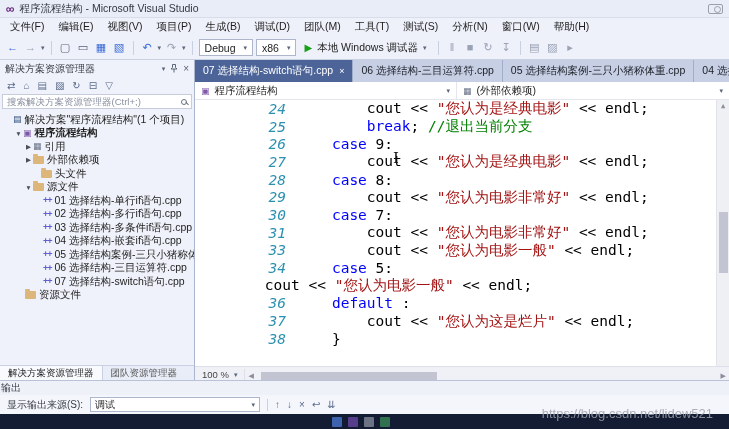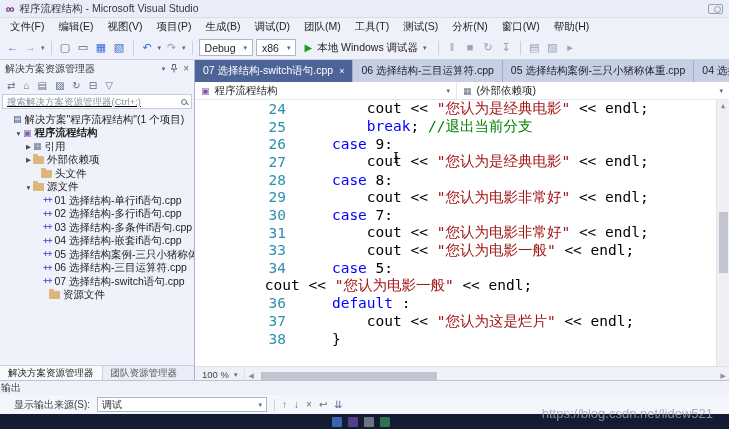--- a/index.html
+++ b/index.html
@@ -30,21 +30,21 @@
   .run-glyph { color:#18A018; font-size:10px; }
 
   
   .main { display:flex; height:320px; }
 
   
   .sidebar { width:195px; background:#EFF2FA; border-right:1px solid #AAB6CE; display:flex; flex-direction:column; flex:none; }
   .sb-header { height:17px; display:flex; align-items:center; gap:5px; padding:0 5px; font-size:10px; color:#3B4048; }
   .sb-header .right { margin-left:auto; display:flex; gap:5px; align-items:center; color:#5A6579; }
   .sb-tools { height:16px; display:flex; align-items:center; gap:8px; padding:0 7px; color:#5A6B8C; font-size:10px; }
-  .sb-search { height:15px; margin:1px 2px 2px 2px; background:#fff; border:1px solid #C6CCDB; display:flex; align-items:center; padding:0 4px; gap:4px;text-decoration:underline; }
+  .sb-search { height:15px; margin:1px 2px 2px 2px; background:#fff; border:1px solid #C6CCDB; display:flex; align-items:center; padding:0 4px; gap:4px; }
   .sb-search input { border:0; outline:0; flex:1; font-size:9.5px; color:#333; background:transparent; font-family:inherit; }
   .sb-search input::placeholder { color:#8A90A0; }
   .mag { width:6px; height:6px; border:1.3px solid #6B7280; border-radius:50%; position:relative; flex:none; }
   .mag::after { content:""; position:absolute; width:4px; height:1.4px; background:#6B7280; right:-3px; bottom:-1px; transform:rotate(45deg); }
   .tree { flex:1; overflow:hidden; padding-top:2px; }
   .tree-row { height:13.5px; display:flex; align-items:center; font-size:10.5px; color:#1E1E1E; white-space:nowrap; }
   .expander { width:9px; flex:none; font-size:6.5px; color:#4A4F5C; text-align:center; }
   .ticon { margin-right:3px; flex:none; line-height:1; }
   .ticon-solution { color:#34537F; font-size:9px; }
   .ticon-project { color:#7E57A8; font-size:9px; }
@@ -65,38 +65,38 @@
   .etab-close { font-size:9px; line-height:1; }
   .crumbbar { height:18px; background:#fff; border-bottom:1px solid #E3E6EF; display:flex; flex:none; }
   .crumb { display:flex; align-items:center; gap:5px; padding:0 6px; font-size:10.5px; color:#1E1E1E; }
   .crumb.left { width:262px; border-right:1px solid #E3E6EF; flex:none; }
   .crumb.right { flex:1; }
   .crumb .caret { margin-left:auto; }
   .crumb-proj-icon { color:#7E57A8; font-size:9px; }
   .crumb-scope-icon { color:#6B7489; font-size:9px; }
   .codearea { flex:1; position:relative; overflow:hidden; font-family:"DejaVu Sans Mono",monospace; }
   .cline { height:17.7px; display:flex; align-items:center; }
-  .lnum { width:102px; padding-right:11px; text-align:right; color:#2B91AF; font-size:14.5px; flex:none; }
+  .lnum { width:102px; padding-right:11px; text-align:right; color:#2B91AF; font-size:14.5px; flex:none;font-style:italic; }
   .ctext { white-space:pre; font-size:14.5px; color:#000; }
   .tok-k { color:#0000FF; }
   .tok-s { color:#A31515; }
   .tok-c { color:#008000; }
   .vscroll { position:absolute; right:0; top:0; bottom:0; width:13px; background:#EFF0F4; border-left:1px solid #E2E3E9; text-align:center; font-size:7px; color:#8A8E9B; }
   .vscroll .up { display:block; padding-top:2px; }
   .vthumb { position:absolute; left:2px; top:42%; width:9px; height:23%; background:#C2C5D1; }
   .zoomrow { height:14px; background:#EFF1F6; border-top:1px solid #DDE0EA; display:flex; align-items:flex-end; font-size:9.5px; color:#444; flex:none; }
   .zoombox { display:flex; align-items:center; gap:5px; padding:0 7px; border-right:1px solid #DDE0EA; }
   .hscroll { flex:1; display:flex; align-items:center; color:#8A8E9B; font-size:7px; padding:0 3px; gap:3px; }
   .htrack { flex:1; height:8px; position:relative; }
   .hthumb { position:absolute; left:1%; width:38%; top:0; height:8px; background:#C2C5D1; }
 
   
   .output { height:34px; background:#EEF1F8; border-top:1px solid #B9C2D6; display:flex; flex-direction:column; }
   .out-header { height:14px; display:flex; align-items:center; padding:0 1px; font-size:10px; color:#3B4048; }
-  .out-toolbar { height:20px; background:#F4F6FB; display:flex; align-items:center; gap:7px; padding:0 14px; font-size:10px; color:#3B4048; }
+  .out-toolbar { height:20px; background:#F4F6FB; display:flex; align-items:center; gap:7px; padding:0 7px; font-size:10px; color:#3B4048; }
   .out-select { width:170px; height:15px; background:#fff; border:1px solid #AEB6CB; display:flex; align-items:center; gap:4px; padding:0 4px; font-size:10px; color:#1E1E1E; }
   .out-select .caret { margin-left:auto; }
   .out-icon { color:#5A6B8C; font-size:10px; line-height:1; }
   .out-sep { width:1px; height:12px; background:#C9D0E2; }
 
   
   .taskbar { height:15px; background:#131C32; display:flex; align-items:center; gap:6px; padding:0 6px 0 332px; }
   .tb-app { width:10px; height:10px; border-radius:1px; opacity:.75; flex:none; }
 
   .watermark { position:absolute; right:16px; bottom:8px; font-size:13px; color:#9FA4AE; opacity:.85; z-index:10; }
@@ -253,21 +253,21 @@
           <div class="tree-row" style="padding-left: 34px;">
             <span class="expander"></span>
             <span class="ticon ticon-cpp">++</span>
             <span class="tlabel">06 选择结构-三目运算符.cpp</span>
           </div>
           <div class="tree-row" style="padding-left: 34px;">
             <span class="expander"></span>
             <span class="ticon ticon-cpp">++</span>
             <span class="tlabel">07 选择结构-switch语句.cpp</span>
           </div>
-          <div class="tree-row" style="padding-left: 40px;">
+          <div class="tree-row" style="padding-left: 16px;">
             <span class="expander"></span>
             <span class="ticon ticon-folder"></span>
             <span class="tlabel">资源文件</span>
           </div>
         </div>
       <div class="sb-tabs">
           <div class="sb-tab active">解决方案资源管理器</div>
           <div class="sb-tab">团队资源管理器</div>
         </div>
     </div>

